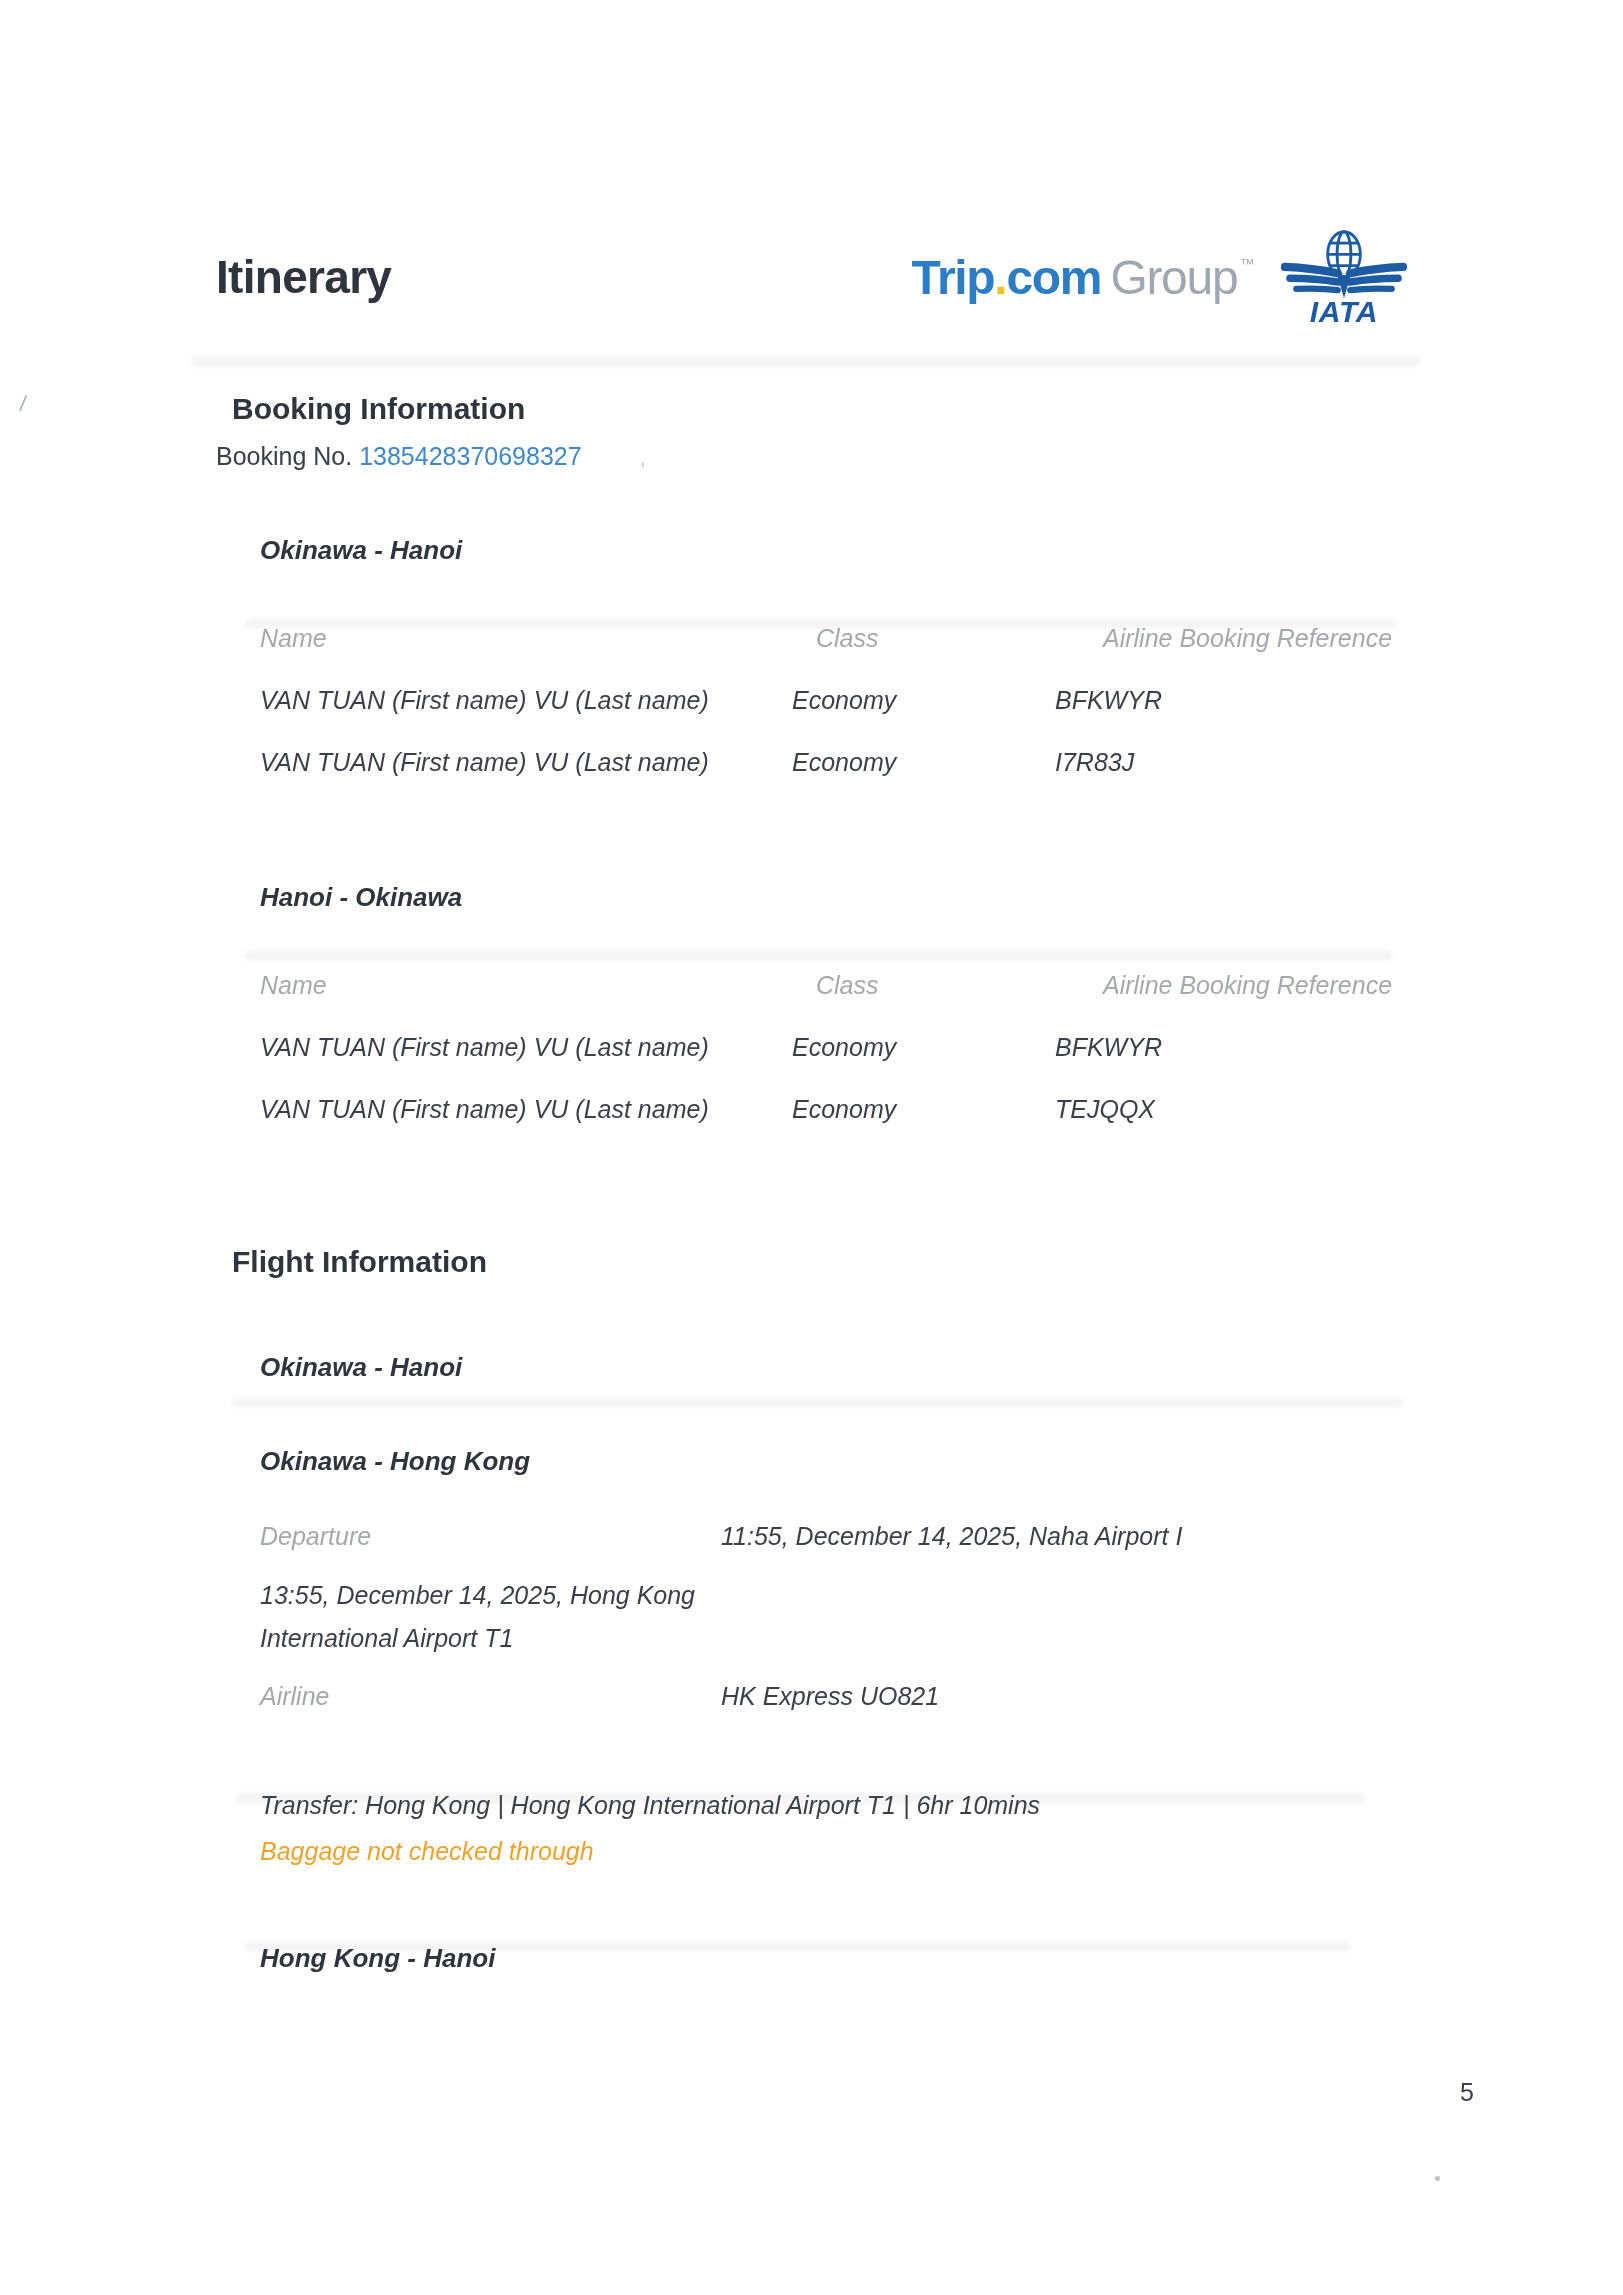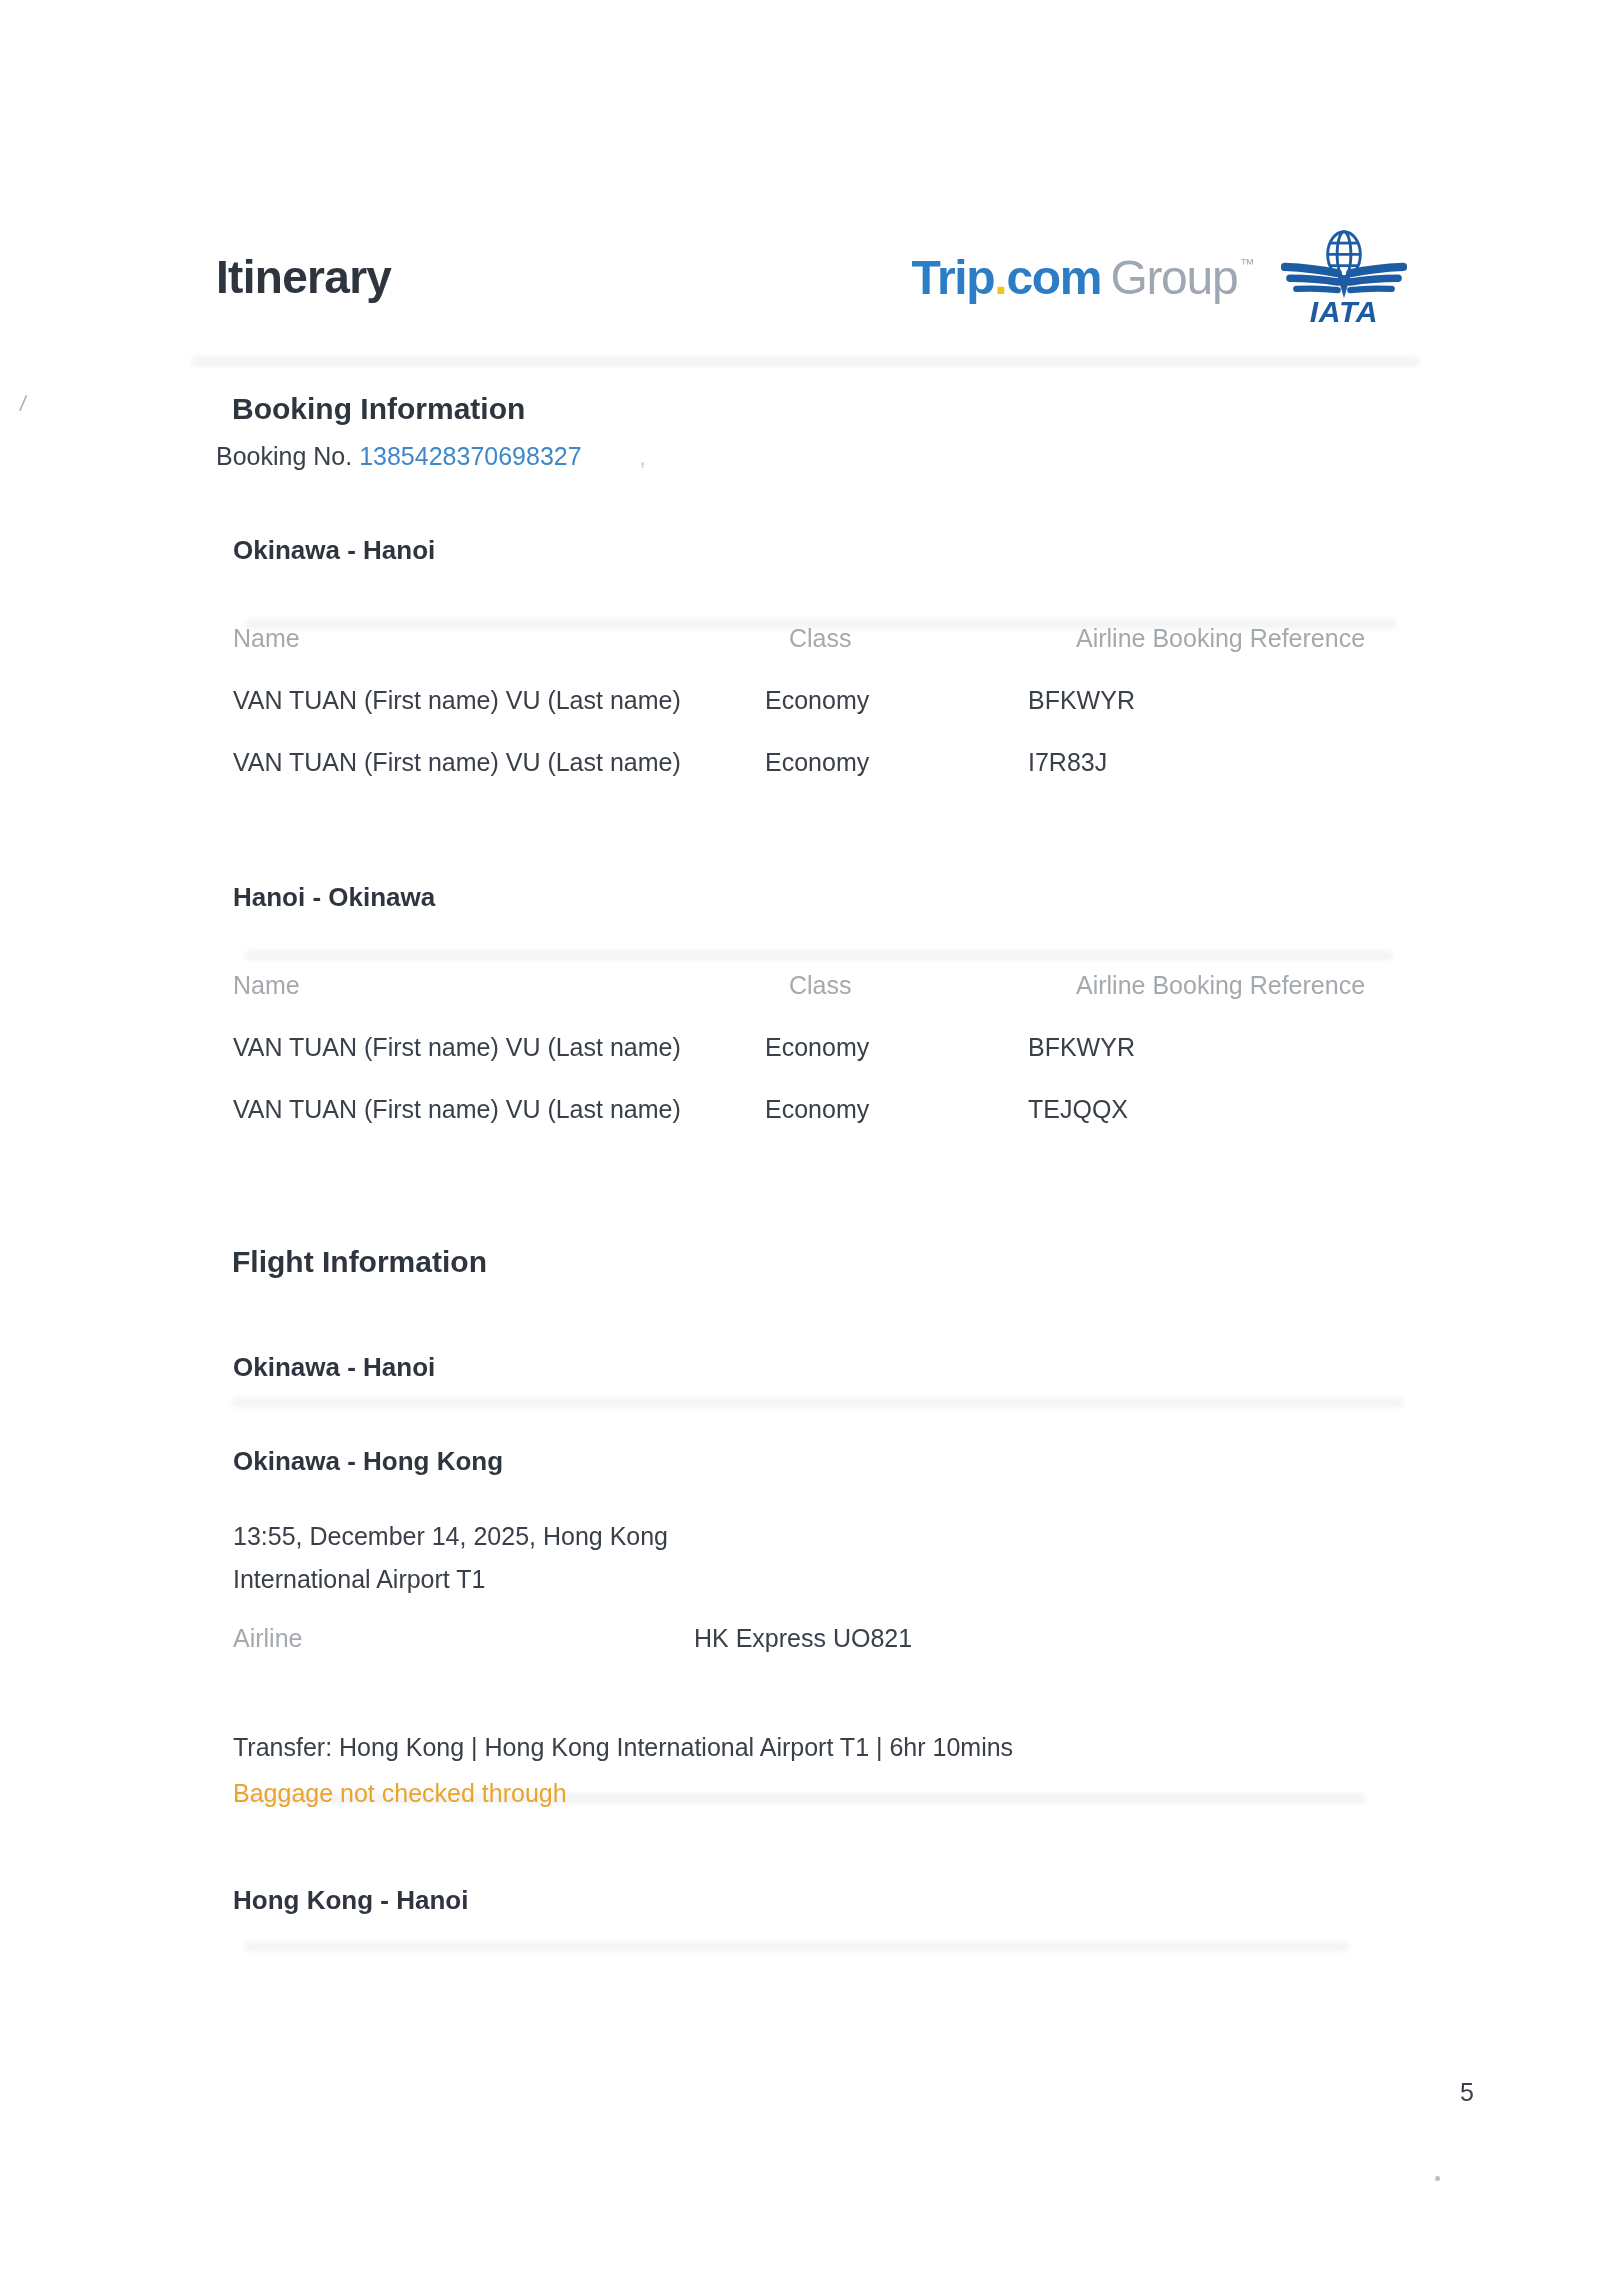--- a/index.html
+++ b/index.html
@@ -30,21 +30,21 @@
 
   
   .main { position:absolute; top:0; left:216px; width:1211px; }
   .h2 { margin:16px; font-size:30px; font-weight:bold; color:#2e353e; }
   .booking-heading { margin-top:392px; }
   .advice { margin:21px 0 0 0; font-size:25px; line-height:41px; width:1213px; color:#3a4049; }
   .booking-no { margin-top:5.2px; font-size:25px; }
   .booking-no .num { color:#3f87c7; }
   .artifact-comma { color:#9aa0a6; opacity:.55; margin-left:51px; font-size:22px; }
 
-  .indent { margin-left:17px; }
+  .indent { margin-left:44px;font-style:italic; }
   .route-head { font-size:26px; font-weight:bold; color:#2e353e; }
   .t1-head { margin-top:64px; }
   .t2-head { margin-top:105px; }
 
   .ptable { margin-top:58px; }
   .prow {
     display:grid; grid-template-columns:532px 263px 1fr;
     font-size:25px; margin-bottom:33px; align-items:start;
   }
   .prow:last-child { margin-bottom:0; }
@@ -175,20 +175,24 @@
 
     <h2 class="h2 flight-heading">Flight Information</h2>
 
     <div class="indent">
       <div class="route-head fi-route">Okinawa - Hanoi</div>
 
       <div class="route-head fi-leg">Okinawa - Hong Kong</div>
 
       <div class="fgrid">
         <div class="frow">
+          <span class="flabel">Departure</span>
+          <span>11:55, December 14, 2025, Naha Airport I</span>
+        </div>
+        <div class="frow">
           <span>13:55, December 14, 2025, Hong Kong International Airport T1</span>
         </div>
         <div class="frow">
           <span class="flabel">Airline</span>
           <span>HK Express UO821</span>
         </div>
       </div>
 
       <div class="transfer">Transfer: Hong Kong | Hong Kong International Airport T1 | 6hr 10mins</div>
       <div class="baggage">Baggage not checked through</div>

